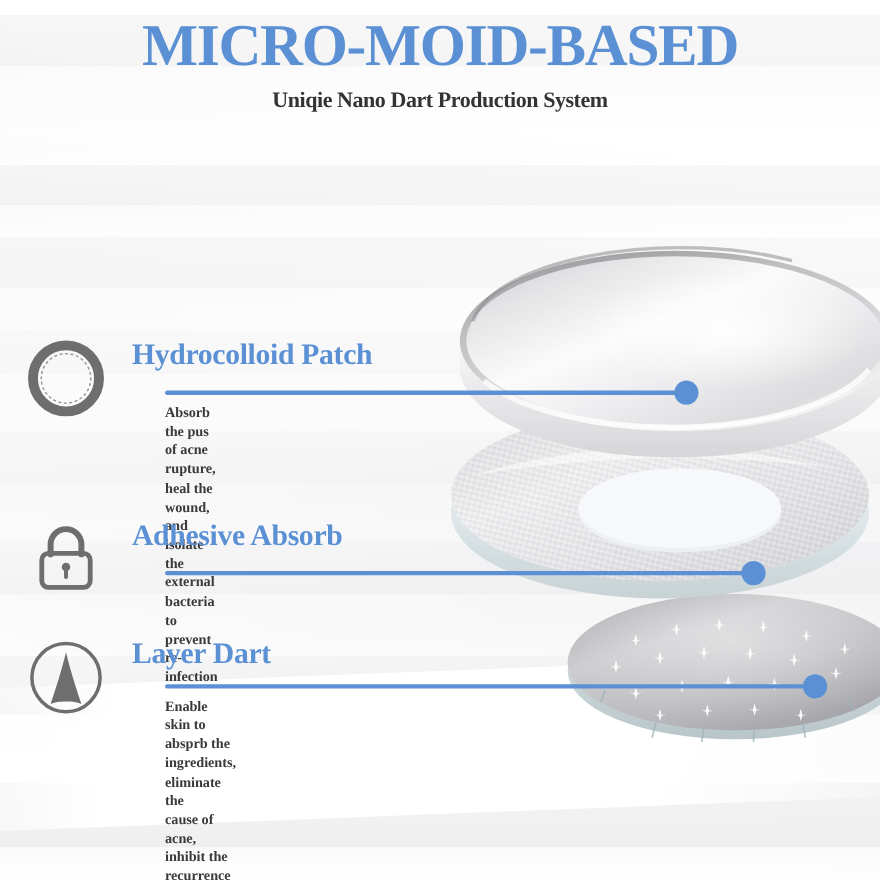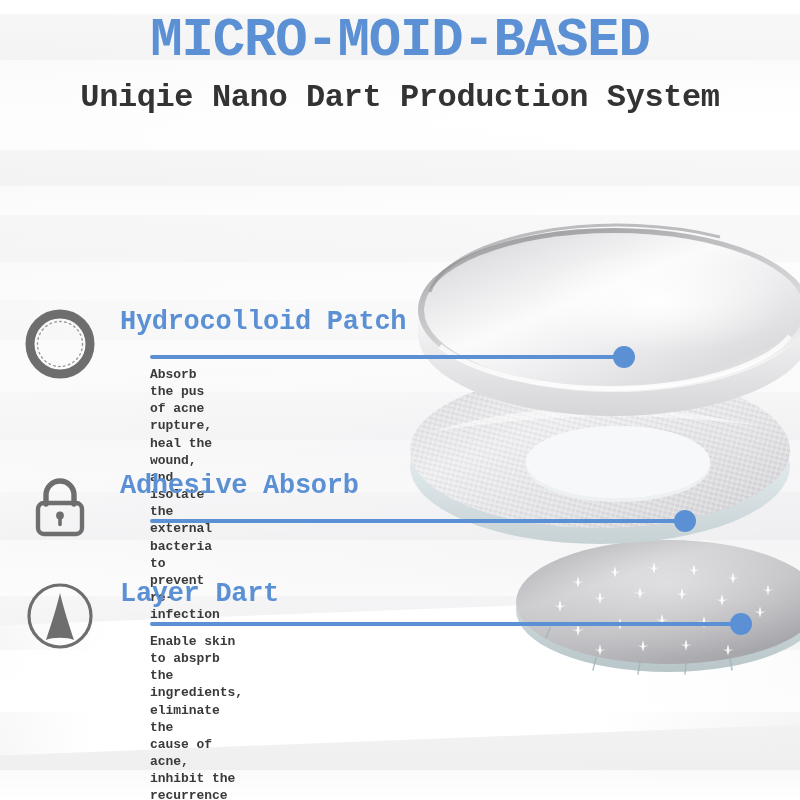--- a/index.html
+++ b/index.html
@@ -6,21 +6,21 @@
     margin: 0;
     padding: 0;
     background: #ffffff;
   }
   #page {
     position: relative;
     width: 800px;
     height: 800px;
     overflow: hidden;
     background: #ffffff;
-    font-family: Liberation Mono, monospace;
+    font-family: Liberation Serif, serif;
     -webkit-font-smoothing: antialiased;
   }
 
   
   .bg-stripes {
     position: absolute;
     inset: 0;
     background:
       linear-gradient(180deg,
         #ffffff 0px,  #ffffff 14px,
@@ -68,21 +68,21 @@
   .title {
     font-size: 54px;
     font-weight: 700;
     letter-spacing: -1.2px;
     color: #5b91d4;
     line-height: 1.0;
     margin: 0;
     white-space: nowrap;
   }
   .subtitle {
-    font-size: 32px;
+    font-size: 20px;
     font-weight: 700;
     letter-spacing: -0.4px;
     color: #333333;
     line-height: 1.1;
     margin: 12px 0 0 0;
     white-space: nowrap;
   }
 
   
   .product {

